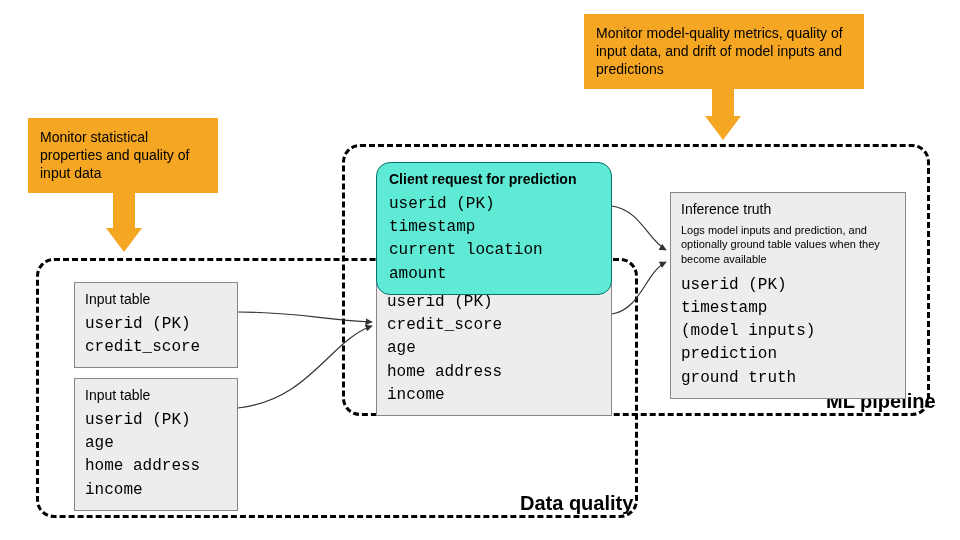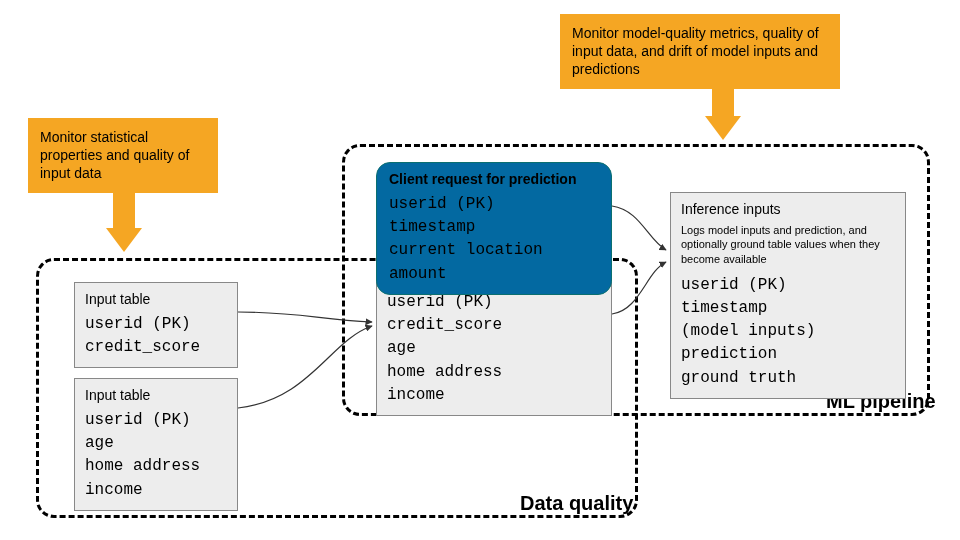--- a/index.html
+++ b/index.html
@@ -58,41 +58,41 @@
     margin-bottom: 8px;
   }
   .table-fields {
     font-family: "Courier New", monospace;
     font-size: 16px;
     line-height: 1.45;
     white-space: pre;
   }
   .request-box {
     position: absolute;
-    background: #0369a1;
+    background: #5eead4;
     border: 1px solid #0a6f70;
     border-radius: 14px;
     padding: 8px 12px;
     color: #000;
   }
   svg.connectors {
     position: absolute;
     top: 0; left: 0;
     width: 960px; height: 540px;
     pointer-events: none;
   }
 </style>
 </head>
 <body>
 
 <div class="callout" style="left:28px; top:118px; width:190px;">Monitor statistical properties and quality of input data</div>
 <div class="arrow-stem" style="left:113px; top:186px; width:22px; height:42px;"></div>
 <div class="arrow-head" style="left:106px; top:228px;"></div>
 
-<div class="callout" style="left:560px; top:14px; width:280px;">Monitor model-quality metrics, quality of input data, and drift of model inputs and predictions</div>
+<div class="callout" style="left:584px; top:14px; width:280px;">Monitor model-quality metrics, quality of input data, and drift of model inputs and predictions</div>
 <div class="arrow-stem" style="left:712px; top:82px; width:22px; height:34px;"></div>
 <div class="arrow-head" style="left:705px; top:116px;"></div>
 
 <div class="pipeline" style="left:36px; top:258px; width:602px; height:260px;"></div>
 <div class="pipeline-label" style="left:520px; top:492px;">Data quality</div>
 
 <div class="pipeline" style="left:342px; top:144px; width:588px; height:272px;"></div>
 <div class="pipeline-label" style="left:826px; top:390px;">ML pipeline</div>
 
 <div class="table-box" style="left:74px; top:282px; width:164px;">
@@ -119,21 +119,21 @@
 
 <div class="request-box" style="left:376px; top:162px; width:236px;">
   <div class="table-title bold">Client request for prediction</div>
   <div class="table-fields">userid (PK)
 timestamp
 current location
 amount</div>
 </div>
 
 <div class="table-box" style="left:670px; top:192px; width:236px;">
-  <div class="table-title">Inference inputs</div>
+  <div class="table-title">Inference truth</div>
   <div class="table-desc">Logs model inputs and prediction, and optionally ground table values when they become available</div>
   <div class="table-fields">userid (PK)
 timestamp
 (model inputs)
 prediction
 ground truth</div>
 </div>
 
 <svg class="connectors">
   <defs>

